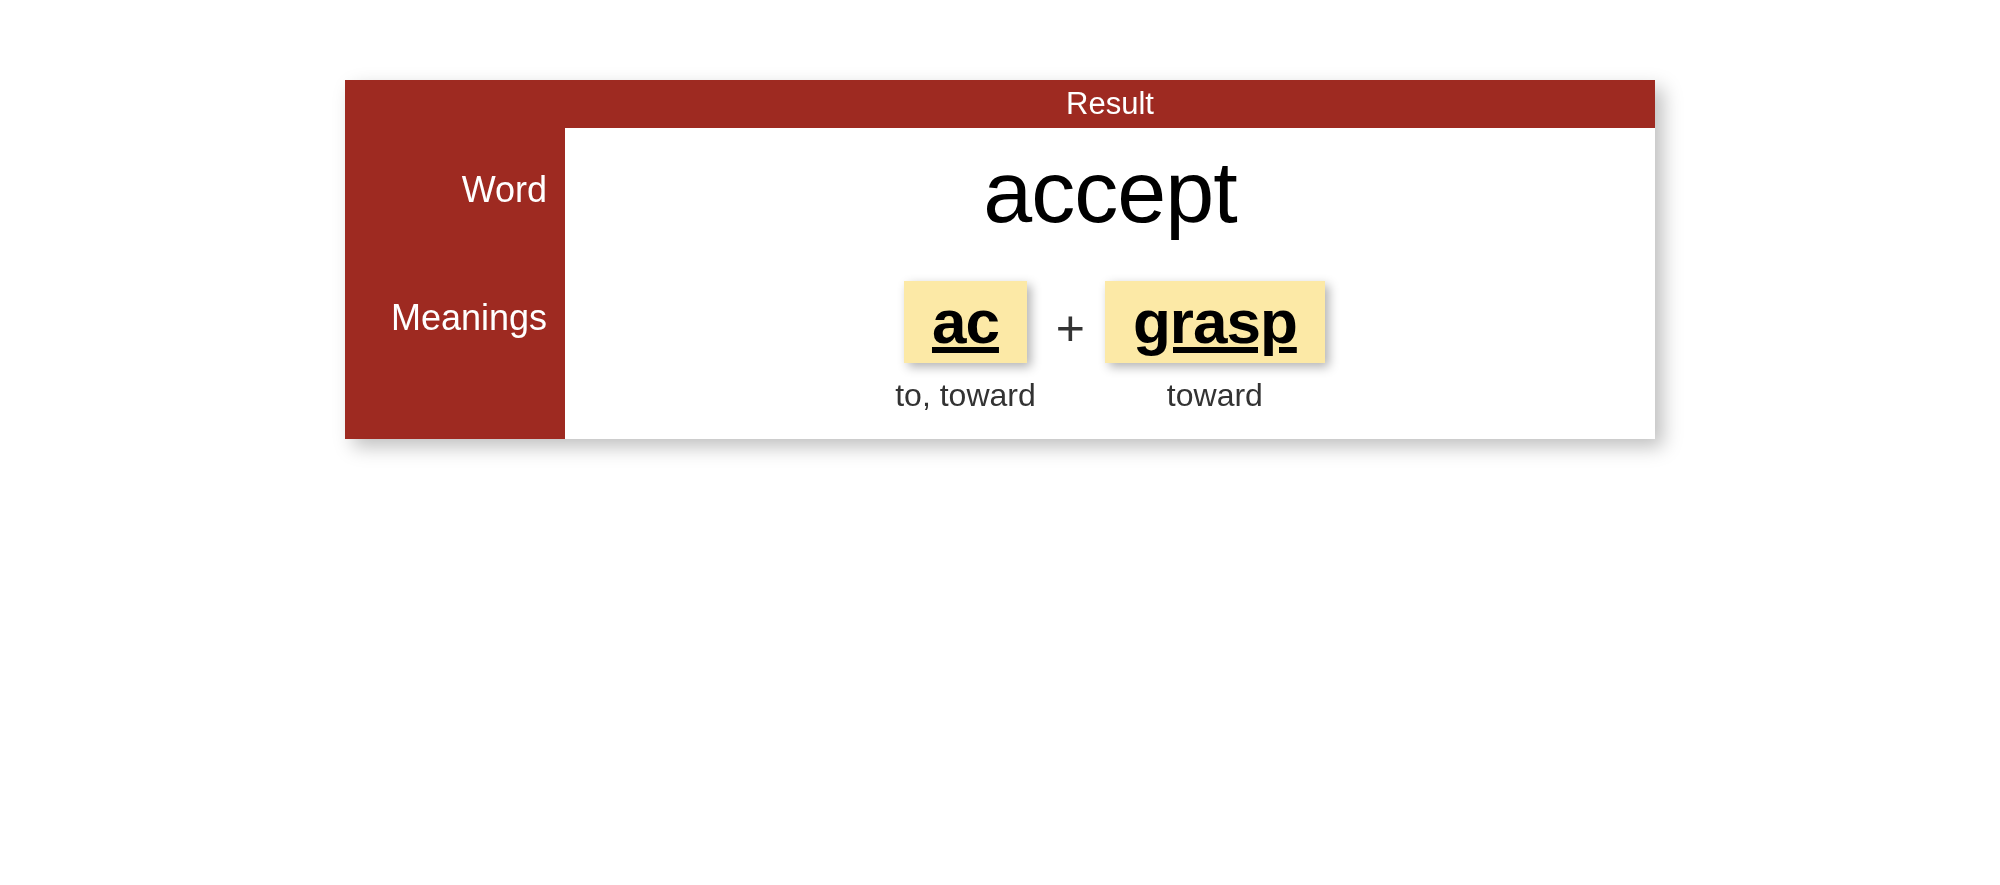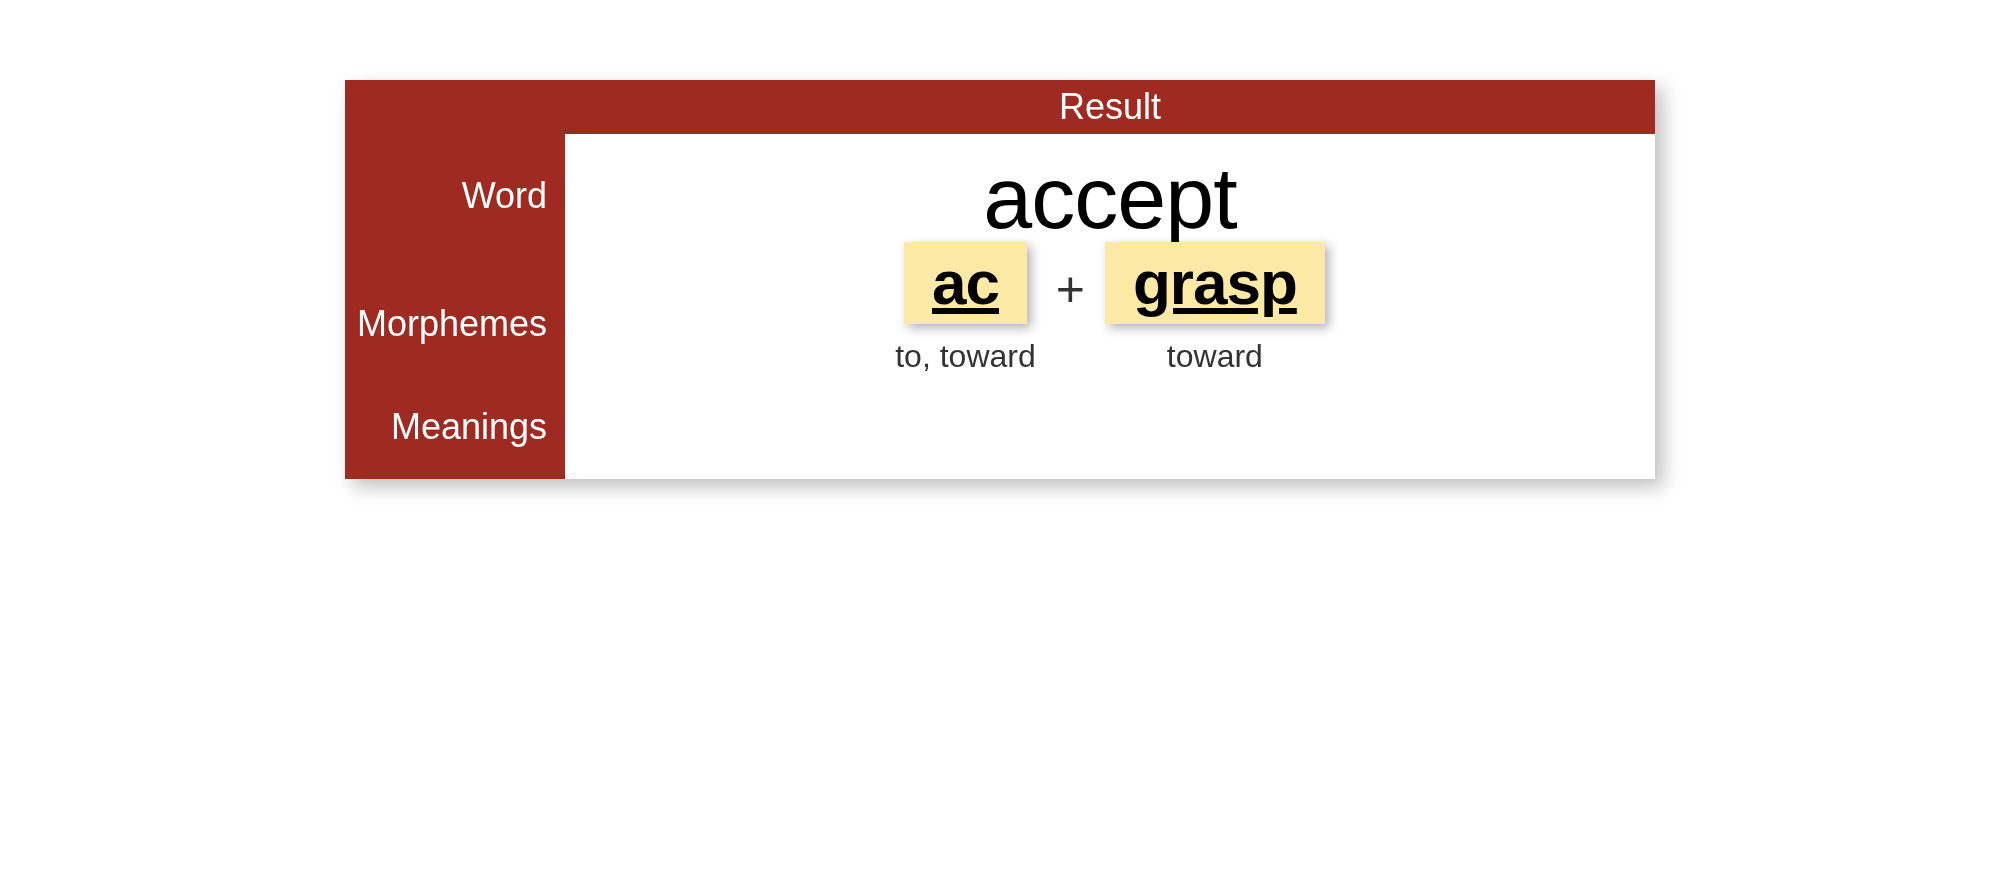--- a/index.html
+++ b/index.html
@@ -26,21 +26,21 @@
     .header-row {
       display: flex;
       width: 100%;
     }
     .header-left {
       width: 220px;
     }
     .header-title {
       flex: 1;
       color: #ffffff;
-      font-size: 36px;
+      font-size: 31px;
       font-weight: 400;
       text-align: center;
       padding: 6px 0;
     }
     .main-row {
       display: flex;
       width: 100%;
     }
     .labels-col {
       width: 220px;
@@ -70,20 +70,21 @@
       flex-direction: column;
       align-items: center;
       padding-top: 20px;
       padding-bottom: 25px;
     }
     .word-display {
       font-size: 88px;
       font-weight: 400;
       color: #000000;
       line-height: 1;
+      margin-bottom: 45px;
       letter-spacing: -1px;
     }
     .morphemes-row {
       display: flex;
       align-items: center;
       gap: 20px;
     }
     .morpheme-group {
       display: flex;
       flex-direction: column;
@@ -118,21 +119,20 @@
 <body>
 
 <div class="container">
   <div class="header-row">
     <div class="header-left"></div>
     <div class="header-title">Result</div>
   </div>
   <div class="main-row">
     <div class="labels-col">
       <div class="label-item label-word">Word</div>
-      <div class="label-item label-morphemes">Morphemes</div>
       <div class="label-item label-meanings">Meanings</div>
     </div>
     <div class="content-col">
       <div class="word-display">accept</div>
       <div class="morphemes-row">
         <div class="morpheme-group">
           <div class="morpheme-tile">ac</div>
           <div class="morpheme-meaning">to, toward</div>
         </div>
         <div class="plus-sign">+</div>

